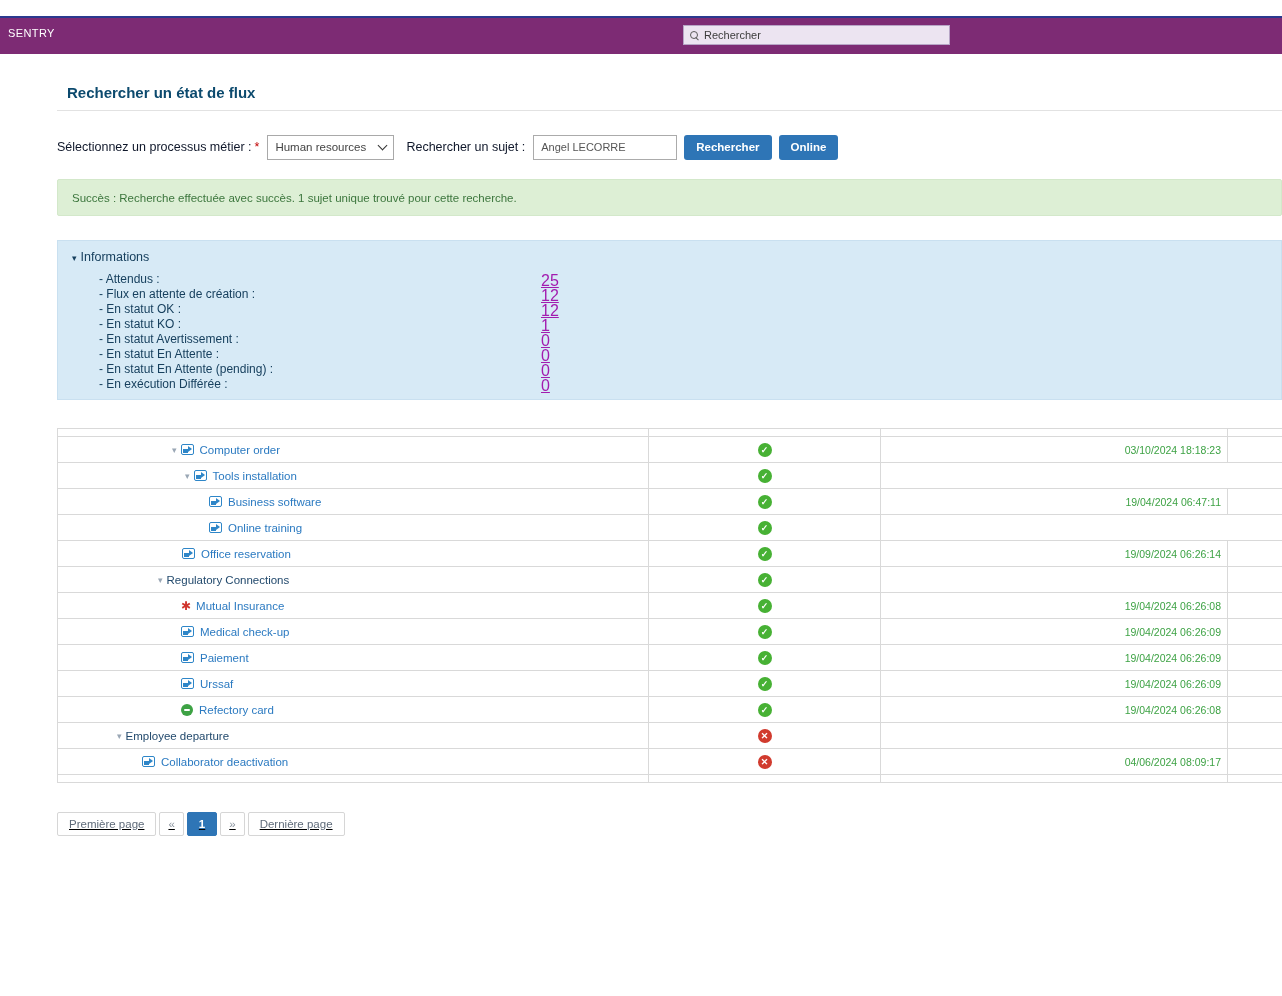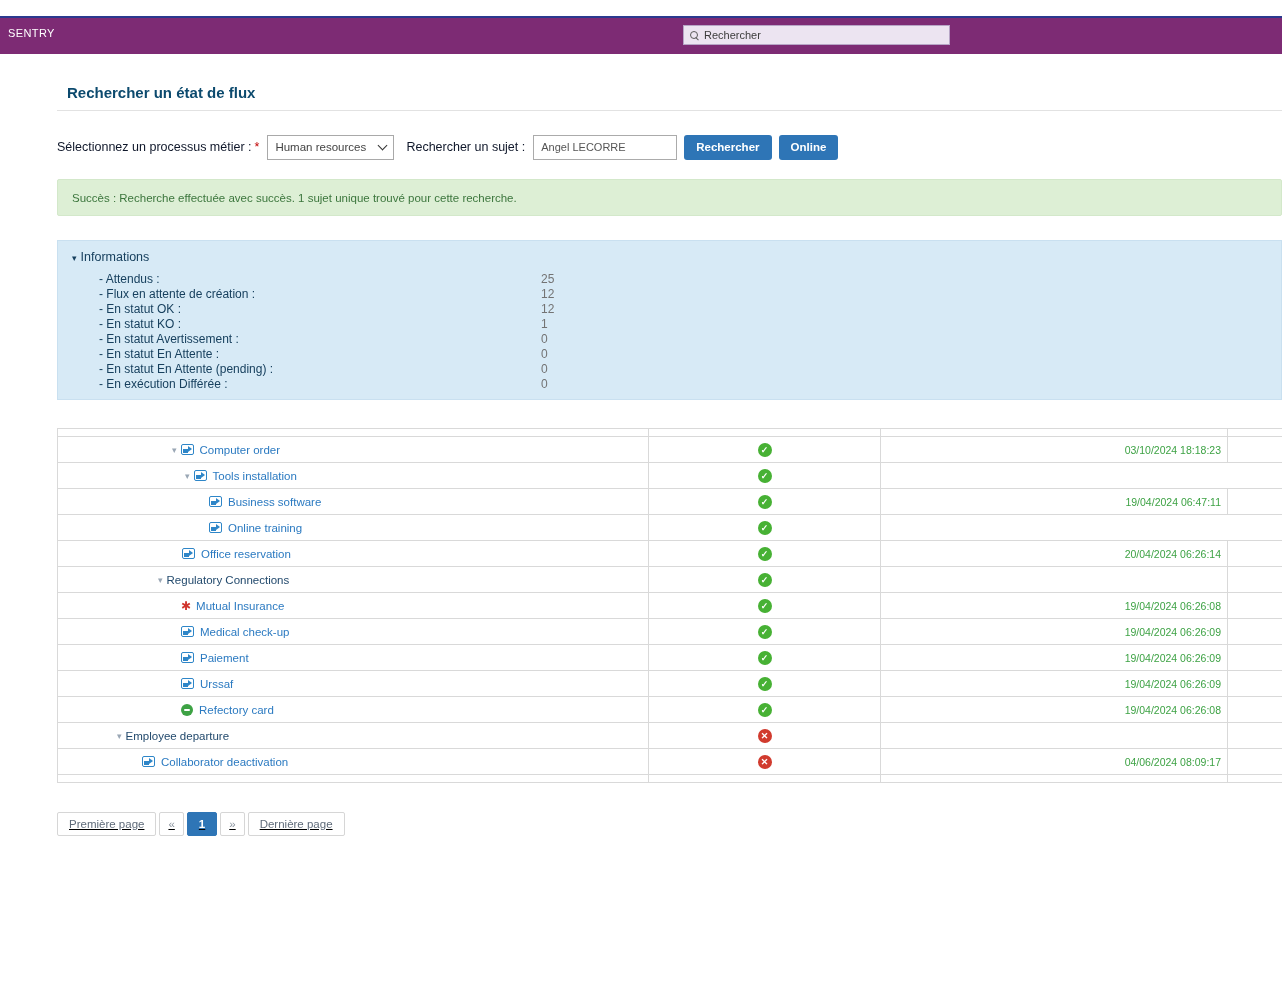--- a/index.html
+++ b/index.html
@@ -48,21 +48,21 @@
   .alert      { position:absolute; left:57px; top:179px; width:1225px; height:37px; background:#ddefd5;
                 border:1px solid #d3e8ca; border-radius:2px; display:flex; align-items:center; }
   .alert span { font-size:11.5px; color:#3c763d; margin-left:14px; }
 
   
   .infobox    { position:absolute; left:57px; top:240px; width:1225px; height:160px; background:#d7eaf6;
                 border:1px solid #c9e0f0; border-radius:0; }
   .info-title { position:absolute; left:14px; top:9px; font-size:12.5px; color:#17405e; }
   .info-caret { font-size:9px; color:#17405e; margin-right:4px; }
   .info-item  { position:absolute; left:41px; font-size:12px; color:#17405e; }
-  .info-val   { position:absolute; left:483px; font-size:12px; color:#737373; }
+  .info-val   { position:absolute; left:483px; font-size:16px; color:#a21caf;text-decoration:underline; }
 
   
   .ftable     { position:absolute; left:57px; top:428px; width:1233px; border-top:1px solid #d9d9d9;
                 border-left:1px solid #d9d9d9; }
   .tr         { display:flex; border-bottom:1px solid #d9d9d9; height:26px; background:#fff; }
   .tr.sliver  { height:8px; }
   .td         { border-right:1px solid #d9d9d9; height:100%; display:flex; align-items:center; }
   .td-name    { width:591px; }
   .td-status  { width:232px; justify-content:center; }
   .td-time    { width:347px; justify-content:flex-end; padding-right:6px; }
@@ -219,21 +219,21 @@
 
     <div class="tr">
       <div class="td td-name" style="padding-left:124px">
         <span class="ico flow-ico"></span>
         <span class="rowlabel lbl-link">Office reservation</span>
       </div>
       <div class="td td-status">
           <span class="stat stat-ok">✓</span>
         </div>
       <div class="td td-time">
-          <span class="ts">20/04/2024 06:26:14</span>
+          <span class="ts">19/09/2024 06:26:14</span>
         </div>
       <div class="td td-extra"></div>
     </div>
 
     <div class="tr">
       <div class="td td-name" style="padding-left:100px">
         <span class="caret">▾</span>
         <span class="rowlabel lbl-group">Regulatory Connections</span>
       </div>
       <div class="td td-status">

